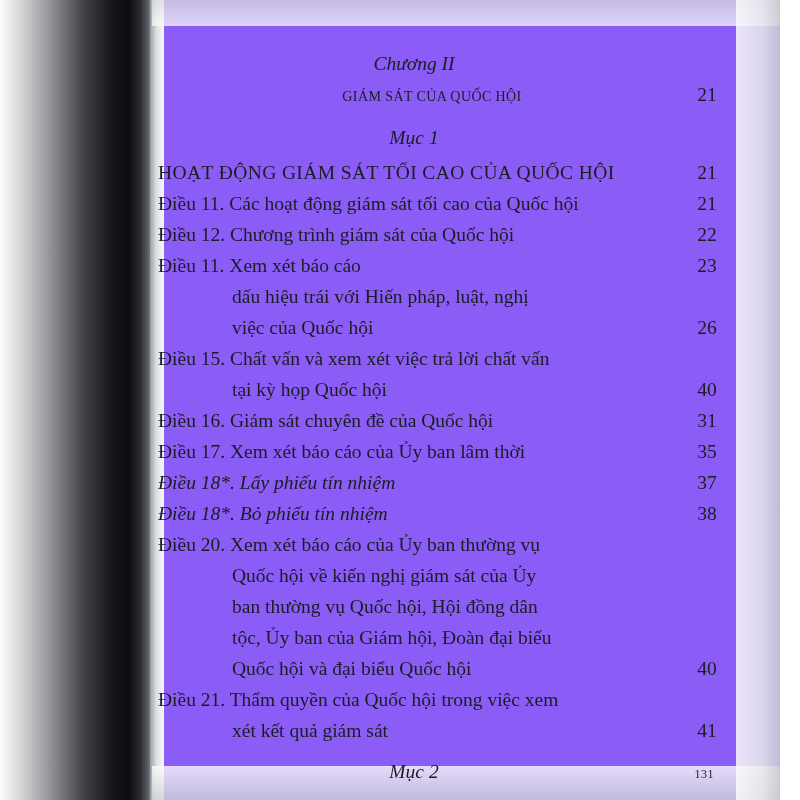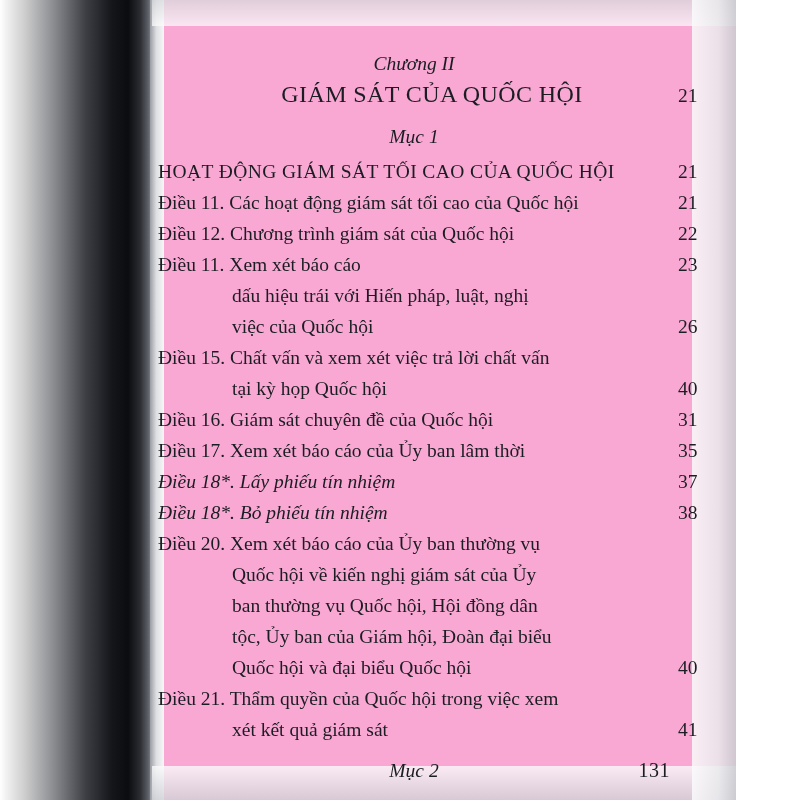--- a/index.html
+++ b/index.html
@@ -7,23 +7,24 @@
     padding: 0;
     width: 800px;
     height: 800px;
     background: #ffffff;
     overflow: hidden;
   }
   .page {
     position: relative;
     width: 736px;
     height: 800px;
-    background: #f9a8d4;
+    background: #8b5cf6;
     font-family: "Liberation Serif", serif;
     color: #1b1d22;
+    padding-left: 44px;
   }
   
   .gutter {
     position: absolute;
     left: 0; top: 0;
     width: 152px; height: 800px;
     background: linear-gradient(90deg,
       #ffffff 0px, #f1f1f1 6px,
       #cfcfcf 24px, #8e9094 52px,
       #3c3e44 86px, #15161a 112px,
@@ -66,44 +67,44 @@
     line-height: 31px;
   }
   .row {
     display: flex;
     align-items: baseline;
     width: 100%;
   }
   .text { flex: 1 1 auto; }
   .pg {
     flex: 0 0 58px;
-    text-align: left;
+    text-align: center;
     padding-right: 34px;
     white-space: nowrap;
   }
   .center-block { width: 586px; text-align: center; }
   .ital { font-style: italic; }
   .chap-title {
     letter-spacing: .6px;
-    font-size: 24px;
+    font-size: 14px;
     margin-left: 36px;
   }
   .muc {
     font-style: italic;
     font-size: 19.5px;
   }
   .indent1 { padding-left: 8px; }
   .indent2 { padding-left: 82px; }
   .sp-sm { height: 4px; }
   .sp-md { height: 10px; }
   .folio {
     position: absolute;
     right: 66px;
     bottom: 18px;
-    font-size: 20px;
+    font-size: 12px;
     letter-spacing: .5px;
   }
   .heading-caps { letter-spacing: .4px; }
 </style>
 </head>
 <body>
 
 <div class="page">
   <div class="gutter"></div>
   <div class="gutter-edge"></div>

